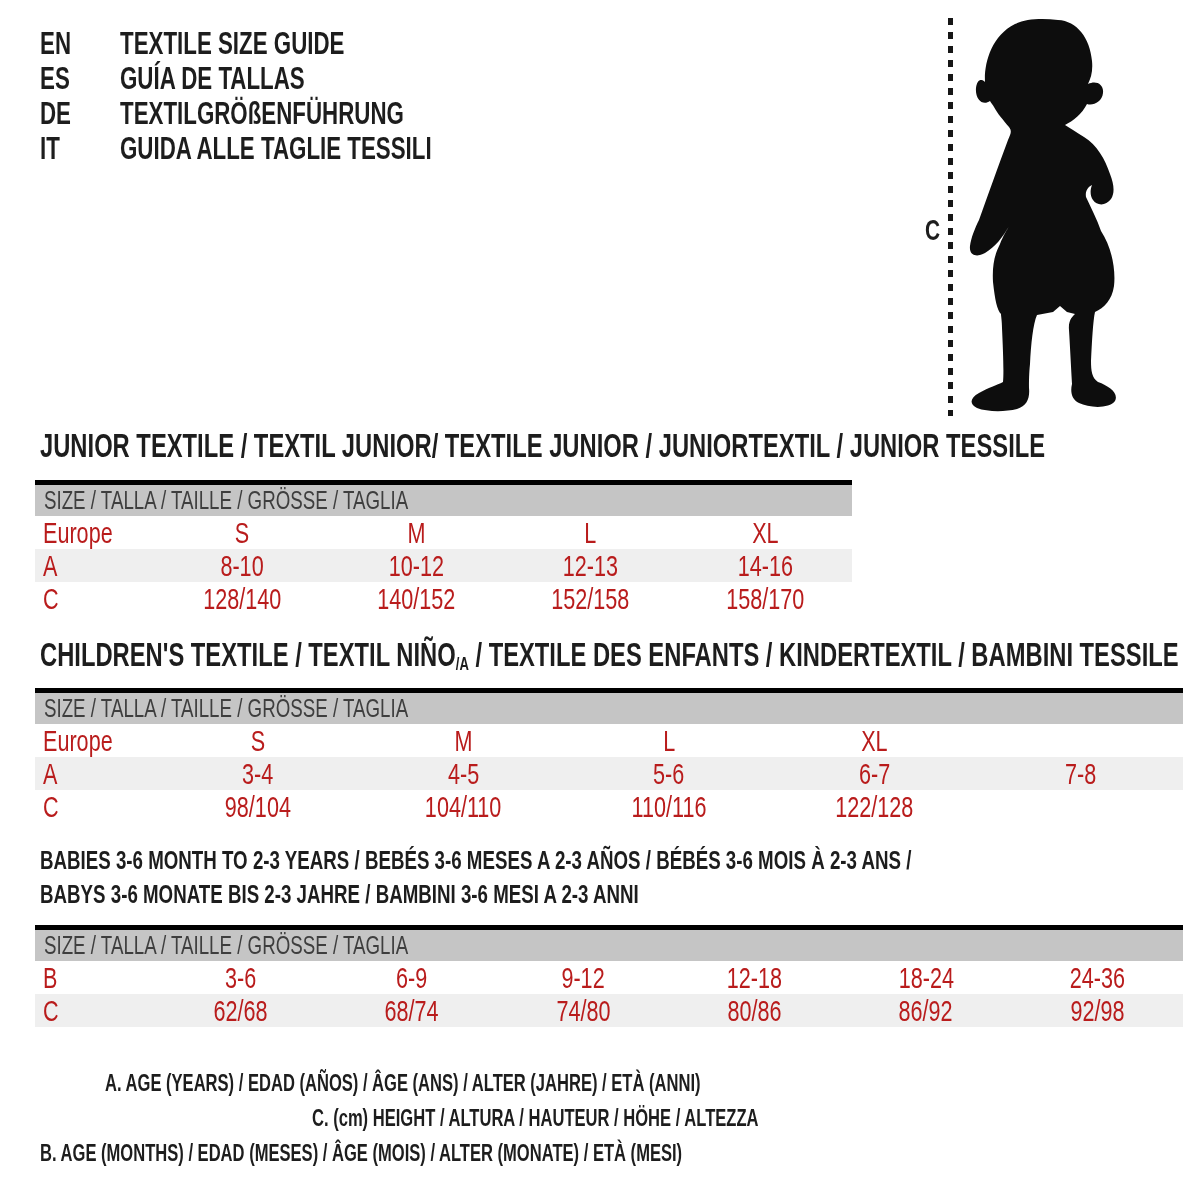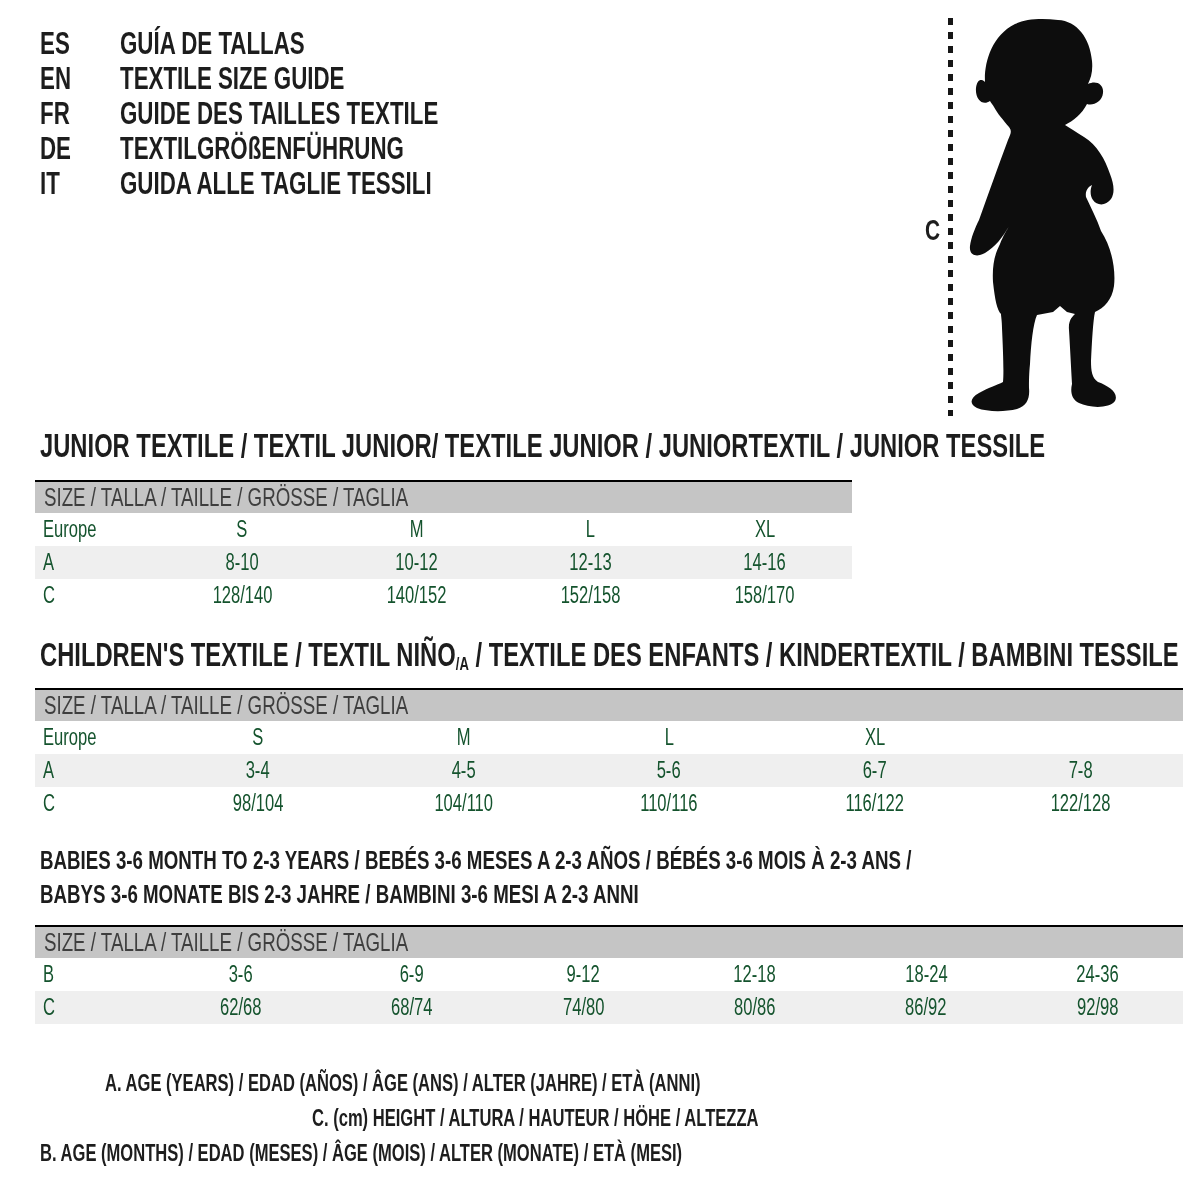--- a/index.html
+++ b/index.html
@@ -20,53 +20,49 @@
             background:repeating-linear-gradient(to bottom,#161616 0 7px,transparent 7px 14px);}
   .fig-c{position:absolute;left:912px;top:214px;width:40px;font-size:29px;font-weight:700;text-align:center;}
   .fig-svg{position:absolute;left:963px;top:16px;}
 
   
   .sec-title{position:absolute;left:40px;font-size:33px;font-weight:700;line-height:30px;}
   .sub{font-size:.55em;vertical-align:-0.2em;}
 
   
   .sg-table{position:absolute;left:35px;}
-  .sg-head{background:#c5c5c5;border-top:2px solid #000000;height:31px;line-height:31px;
+  .sg-head{background:#c5c5c5;border-top:5px solid #000000;height:31px;line-height:31px;
            padding-left:9px;font-size:26px;color:#3e3e3e;}
-  .sg-row{display:grid;height:33px;line-height:33px;font-size:23px;color:#14532d;}
+  .sg-row{display:grid;height:33px;line-height:33px;font-size:30px;color:#b91c1c;}
   .sg-row.shaded{background:#efefef;}
   .cols4{grid-template-columns:120px repeat(4,1fr);}
   .cols5{grid-template-columns:120px repeat(5,1fr);}
   .cols6{grid-template-columns:120px repeat(6,1fr);}
   .sg-label{padding-left:8px;text-align:left;}
   .sg-cell{text-align:center;}
 
   
   .babies-title{position:absolute;left:40px;top:843px;font-size:26px;font-weight:700;line-height:34px;}
 
   
   .legend{position:absolute;left:40px;top:1066px;font-size:23px;font-weight:700;line-height:35px;text-align:right;}
 </style>
 </head>
 <body>
 
 <div class="page">
 
   <div class="langs">
     <div class="lang-row">
-      <span><span class="cx">ES</span></span>
-      <span><span class="cx">GUÍA DE TALLAS</span></span>
-    </div>
-    <div class="lang-row">
       <span><span class="cx">EN</span></span>
       <span><span class="cx">TEXTILE SIZE GUIDE</span></span>
     </div>
     <div class="lang-row">
-      <span><span class="cx">FR</span></span>
-      <span><span class="cx">GUIDE DES TAILLES TEXTILE</span></span>
+      <span><span class="cx">ES</span></span>
+      <span><span class="cx">GUÍA DE TALLAS</span></span>
     </div>
     <div class="lang-row">
       <span><span class="cx">DE</span></span>
       <span><span class="cx">TEXTILGRÖßENFÜHRUNG</span></span>
     </div>
     <div class="lang-row">
       <span><span class="cx">IT</span></span>
       <span><span class="cx">GUIDA ALLE TAGLIE TESSILI</span></span>
     </div>
   </div>
@@ -145,21 +141,20 @@
       <div class="sg-cell"><span class="cx c">4-5</span></div>
       <div class="sg-cell"><span class="cx c">5-6</span></div>
       <div class="sg-cell"><span class="cx c">6-7</span></div>
       <div class="sg-cell"><span class="cx c">7-8</span></div>
     </div>
     <div class="sg-row cols5">
       <div class="sg-label"><span class="cx">C</span></div>
       <div class="sg-cell"><span class="cx c">98/104</span></div>
       <div class="sg-cell"><span class="cx c">104/110</span></div>
       <div class="sg-cell"><span class="cx c">110/116</span></div>
-      <div class="sg-cell"><span class="cx c">116/122</span></div>
       <div class="sg-cell"><span class="cx c">122/128</span></div>
     </div>
   </div>
 
   <div class="babies-title">
     <div><span class="cx">BABIES 3-6 MONTH TO 2-3 YEARS / BEBÉS 3-6 MESES A 2-3 AÑOS / BÉBÉS 3-6 MOIS À 2-3 ANS /</span></div>
     <div><span class="cx">BABYS 3-6 MONATE BIS 2-3 JAHRE / BAMBINI 3-6 MESI A 2-3 ANNI</span></div>
   </div>
   <div class="sg-table" style="top:925px;width:1148px;">
     <div class="sg-head"><span class="cx">SIZE / TALLA / TAILLE / GRÖSSE / TAGLIA</span></div>

